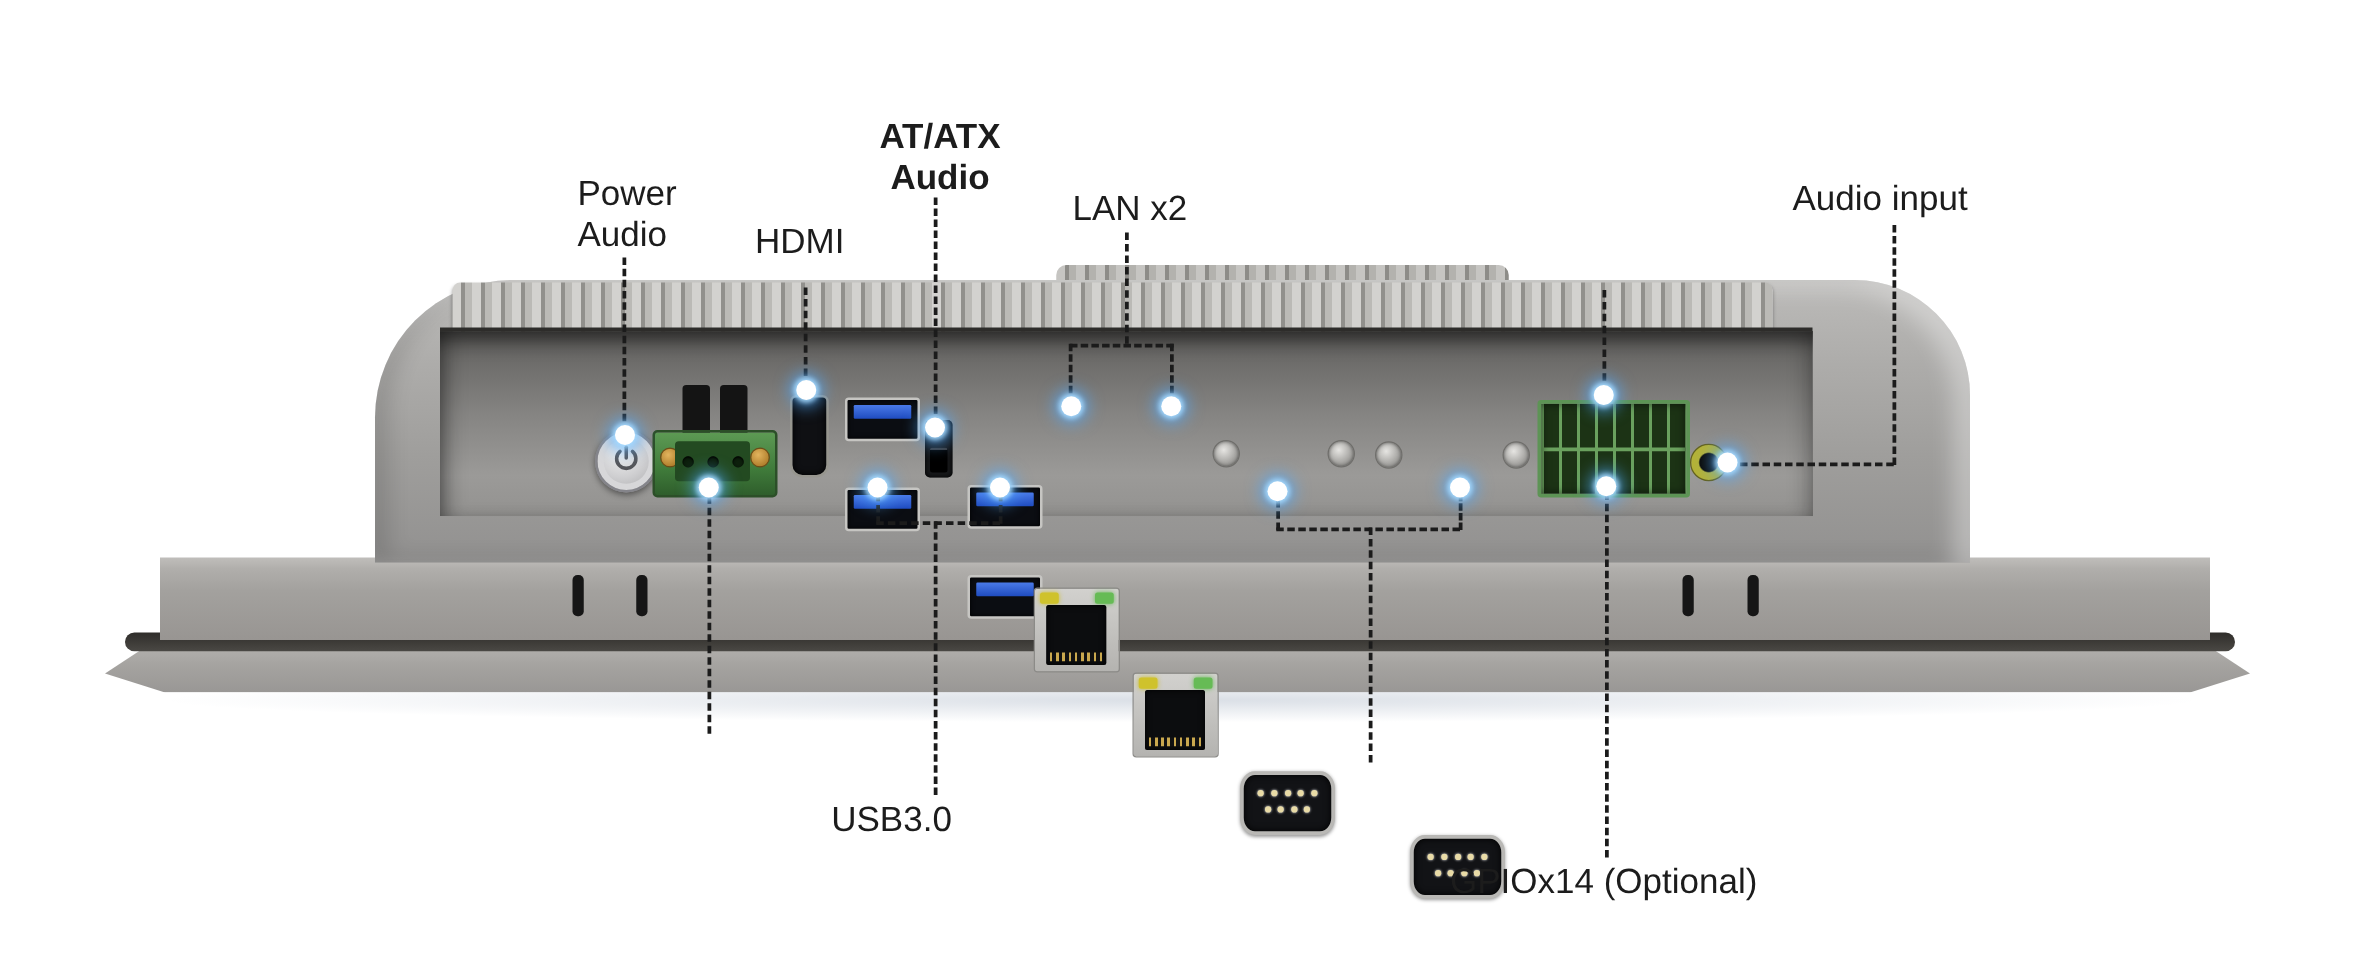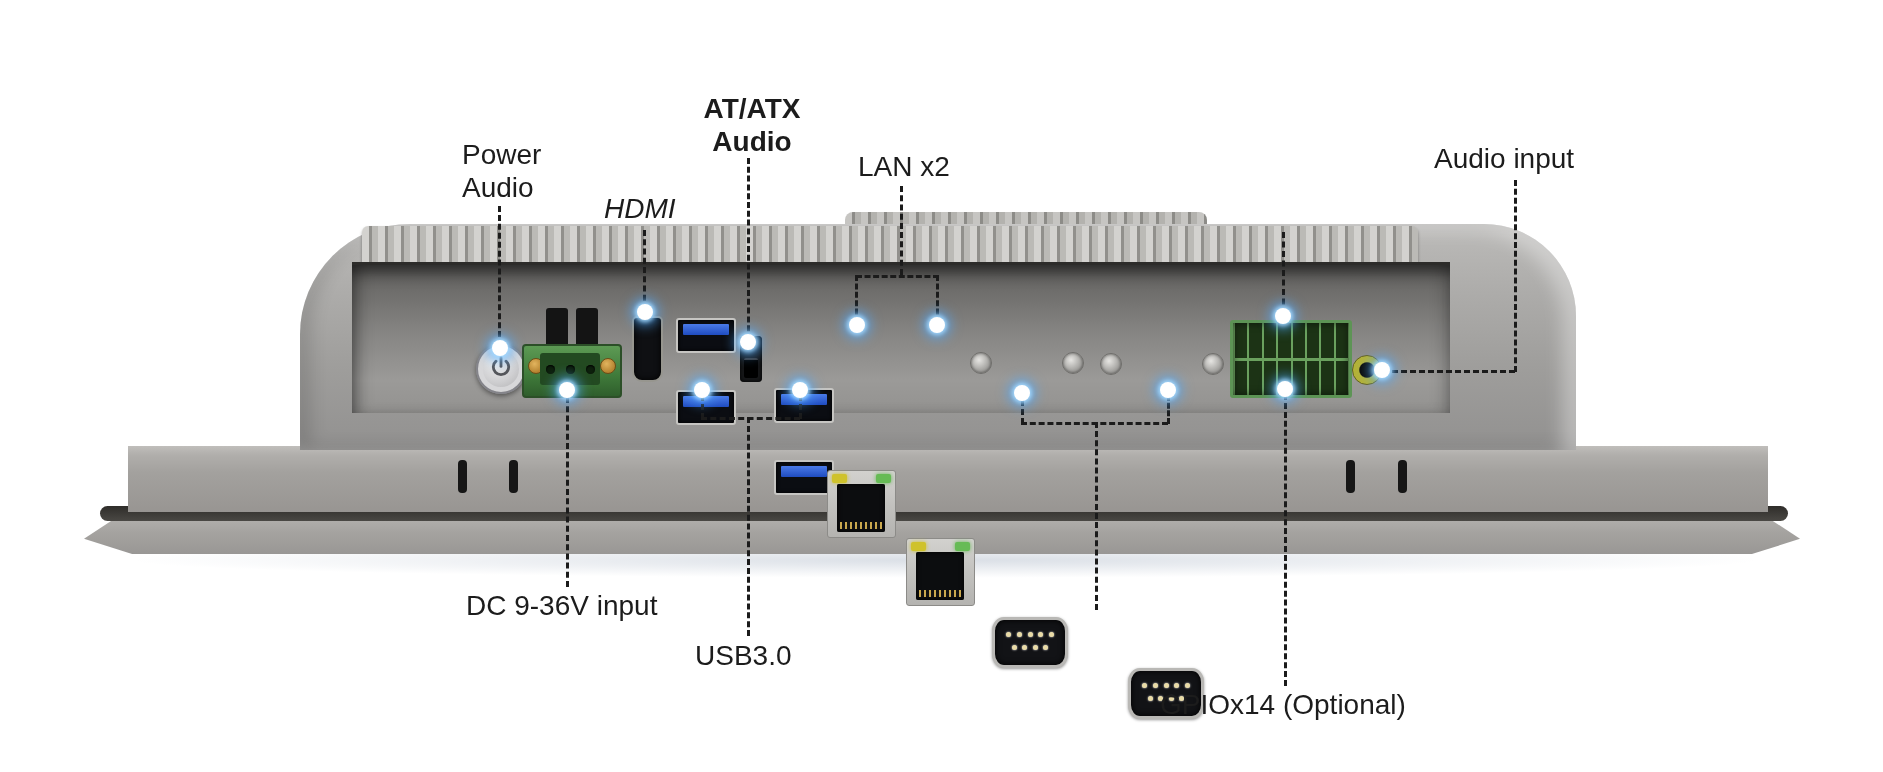--- a/index.html
+++ b/index.html
@@ -200,21 +200,20 @@
   <div class="abs dot" style="left:792px;top:382px;"></div>
   <div class="abs dot" style="left:849px;top:317px;"></div>
   <div class="abs dot" style="left:929px;top:317px;"></div>
   <div class="abs dot" style="left:1014px;top:385px;"></div>
   <div class="abs dot" style="left:1160px;top:382px;"></div>
   <div class="abs dot" style="left:1275px;top:308px;"></div>
   <div class="abs dot" style="left:1277px;top:381px;"></div>
   <div class="abs dot" style="left:1374px;top:362px;"></div>
 
   <div class="abs lbl" style="left:462px;top:138px;"><span>Power</span><br><span>Audio</span></div>
-  <div class="abs lbl" style="left:604px;top:192px;font-style:italic;"><span>HDMI</span></div>
+  <div class="abs lbl" style="left:604px;top:176px;"><span>HDMI</span></div>
   <div class="abs lbl center" style="left:690px;top:92px;width:124px;font-weight:bold;"><span>AT/ATX</span><br><span>Audio</span></div>
   <div class="abs lbl" style="left:858px;top:150px;"><span>LAN x2</span></div>
   <div class="abs lbl" style="left:1434px;top:142px;"><span>Audio input</span></div>
-  <div class="abs lbl" style="left:466px;top:589px;"><span>DC 9-36V input</span></div>
-  <div class="abs lbl" style="left:695px;top:639px;"><span>USB3.0</span></div>
+  <div class="abs lbl" style="left:665px;top:639px;"><span>USB3.0</span></div>
   <div class="abs lbl" style="left:1160px;top:688px;"><span>GPIOx14 (Optional)</span></div>
 
 </div>
 
 </body></html>

